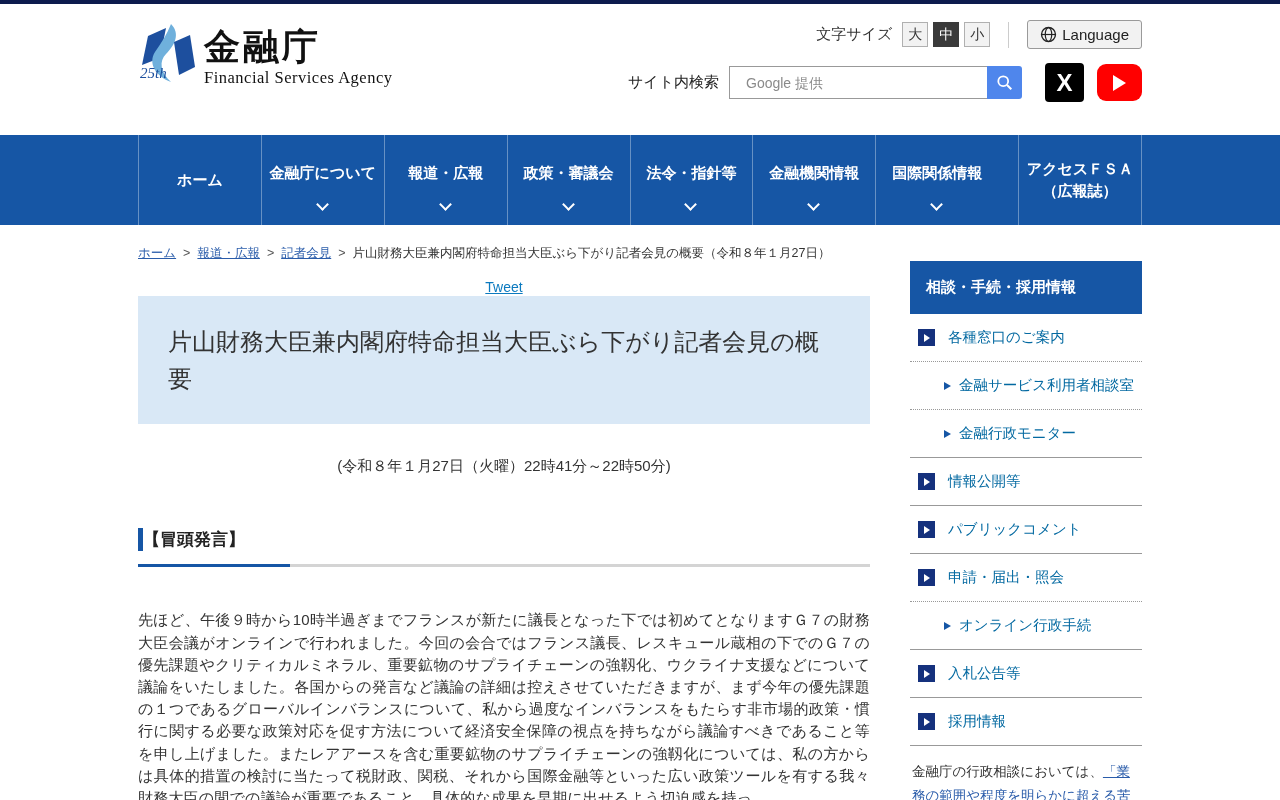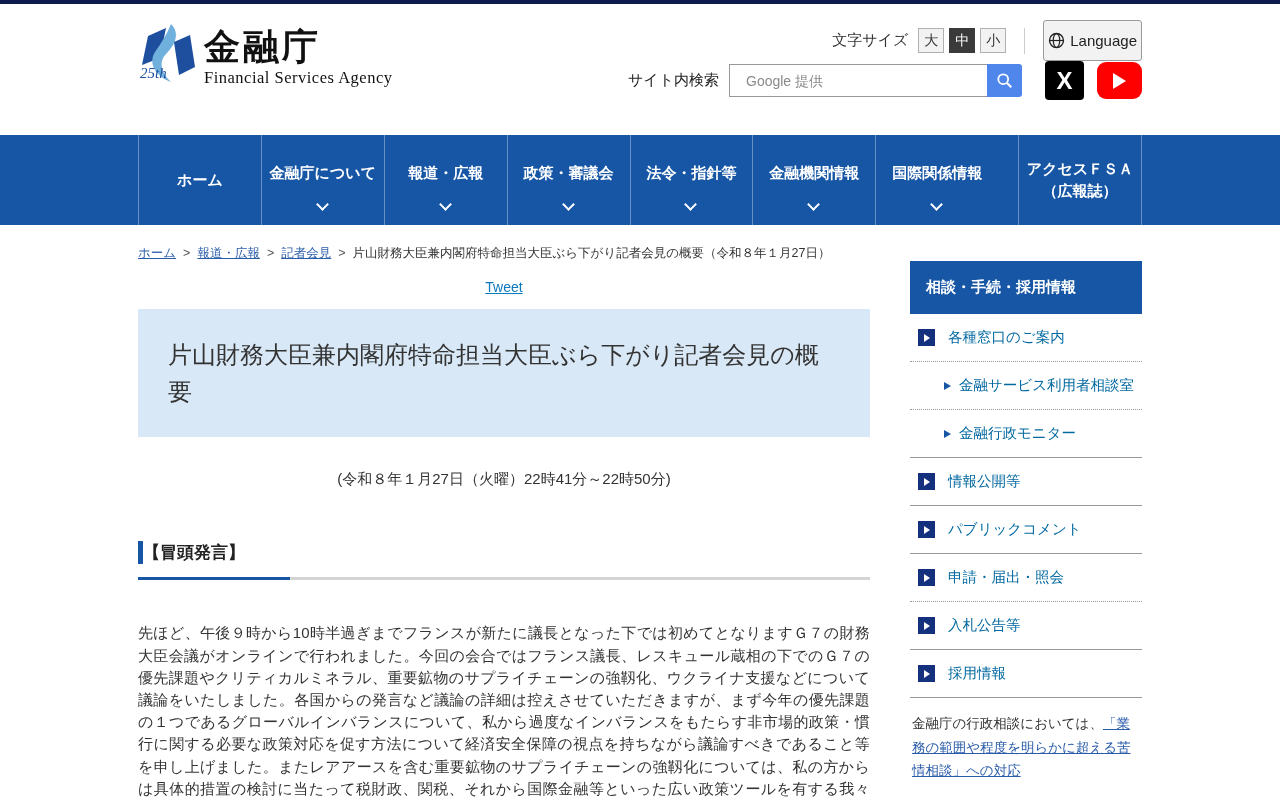--- a/index.html
+++ b/index.html
@@ -10,29 +10,29 @@
 
   
   .header { height:131px; background:#fff; }
   .header-inner { width:1004px; margin:0 auto; position:relative; height:100%; }
   .logo { position:absolute; left:0; top:18px; display:flex; align-items:flex-start; cursor:pointer; }
   .logo-mark { margin-right:8px; }
   .logo-text-wrap { display:flex; flex-direction:column; }
   .logo-title { font-size:36px; font-weight:bold; color:#111; letter-spacing:3px; line-height:1.4; }
   .logo-sub { font-family:"Liberation Serif","DejaVu Serif",serif; font-size:16.5px; color:#111; margin-top:-4px; letter-spacing:0.5px; }
 
-  .header-right { position:absolute; right:0; top:16px; display:flex; flex-direction:column; align-items:flex-end; }
+  .header-right { position:absolute; right:0; top:16px; display:flex; flex-direction:column; align-items:flex-end; gap:14px; }
   .hr-row1 { display:flex; align-items:center; gap:8px; }
   .fs-label { font-size:15px; color:#333; margin-right:2px; }
   .fs-btn { width:26px; height:25px; display:flex; align-items:center; justify-content:center;
     font-size:14px; background:#f2f2f2; border:1px solid #b0b0b0; color:#333; cursor:pointer; }
   .fs-btn.selected { background:#3a3a3a; color:#fff; border-color:#3a3a3a; }
   .hr-divider { width:1px; height:26px; background:#ccc; margin:0 10px; }
   .lang-btn { display:flex; align-items:center; gap:5px; background:#f2f2f2; border:1px solid #9a9a9a;
-    border-radius:3px; padding:4px 4px; font-size:15px; color:#222; cursor:pointer; height:41px; }
+    border-radius:3px; padding:4px 12px; font-size:15px; color:#222; cursor:pointer; height:29px; }
   .globe { width:17px; height:17px; }
 
   .hr-row2 { display:flex; align-items:center;justify-content:center; }
   .search-label { font-size:15px; color:#222; margin-right:10px; }
   .search-input { width:258px; height:33px; border:1px solid #999; border-right:none; padding:0 16px; font-size:14px; }
   .search-input::placeholder { color:#8a8a8a; }
   .search-btn { width:35px; height:33px; background:#4f86ec; border:none; border-radius:0 3px 3px 0;
     display:flex; align-items:center; justify-content:center; cursor:pointer; }
   .social { display:flex; align-items:center; gap:13px; margin-left:23px; }
   .x-btn { width:39px; height:39px; background:#000; border-radius:4px; display:flex; align-items:center;
@@ -58,21 +58,21 @@
   .side-col { width:232px; padding-top:36px; }
 
   
   .breadcrumb { font-size:12.5px; padding:20px 0 0 0; color:#333; }
   .breadcrumb a { color:#2a5caa; text-decoration:underline; cursor:pointer; }
   .bc-sep { margin:0 7px; color:#555; }
 
   .tweet-row { text-align:center; margin-top:16px; }
   .tweet-link { color:#0c7abf; font-size:14px; text-decoration:underline; cursor:pointer; }
 
-  .title-box { background:#d9e8f6; margin-top:13px; padding:27px 30px; }
+  .title-box { background:#d9e8f6; padding:27px 30px; }
   .title-box h1 { font-size:24px; font-weight:normal; color:#333; line-height:1.55; }
 
   .date-line { text-align:center; font-size:15px; color:#333; margin-top:33px; }
 
   .section-h { margin-top:52px; }
   .section-h .h-text { border-left:5px solid #1656a5; font-size:17px; font-weight:bold; color:#222; }
   .h-rule { margin-top:13px; height:3px; background:#d4d4d4; position:relative; }
   .h-rule .blue-seg { position:absolute; left:0; top:0; height:3px; width:152px; background:#1656a5; }
 
   .body-text { margin-top:42px; font-size:15px; line-height:22.2px; text-align:justify; color:#333; letter-spacing:0.2px; }
@@ -237,20 +237,24 @@
             <span class="tri"></span>
           </span>
           <span>パブリックコメント</span>
         </div>
         <div class="sb-item sb-div-dotted">
           <span class="sq-icon">
             <span class="tri"></span>
           </span>
           <span>申請・届出・照会</span>
         </div>
+        <div class="sb-item sub sb-div-solid">
+          <span class="arr"></span>
+          <span>オンライン行政手続</span>
+        </div>
         <div class="sb-item sb-div-solid">
           <span class="sq-icon">
             <span class="tri"></span>
           </span>
           <span>入札公告等</span>
         </div>
         <div class="sb-item sb-div-solid">
           <span class="sq-icon">
             <span class="tri"></span>
           </span>

